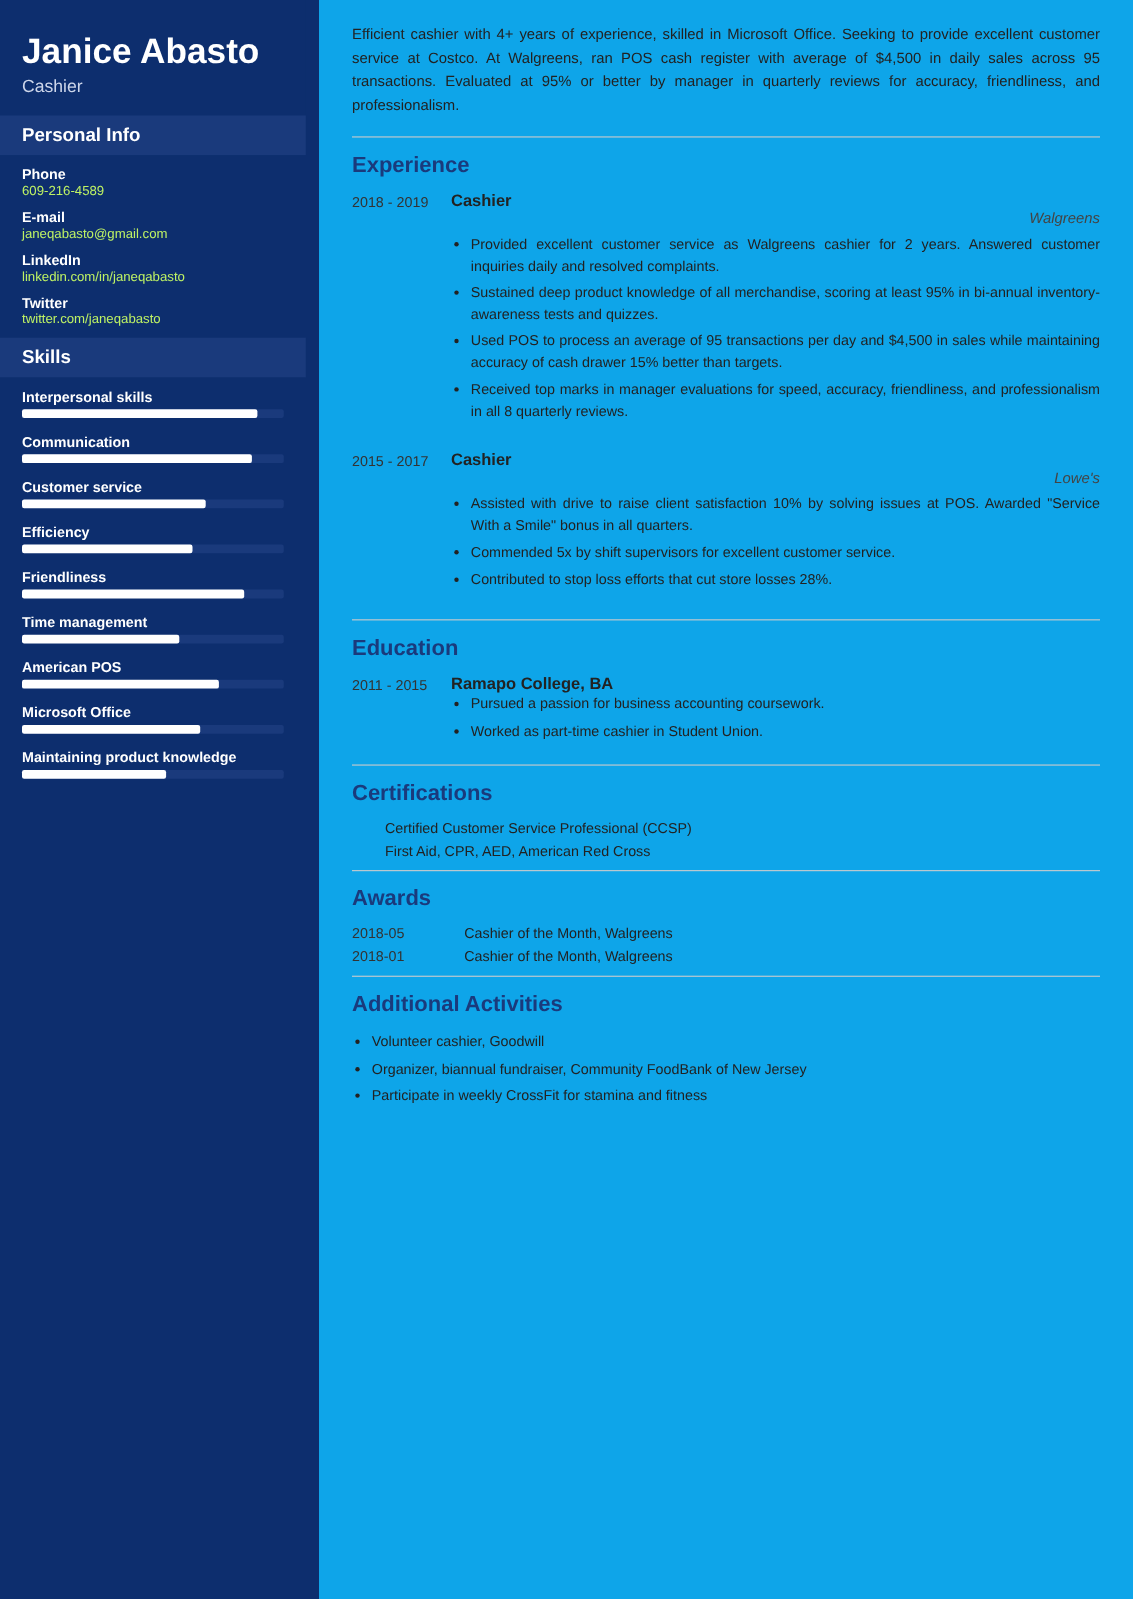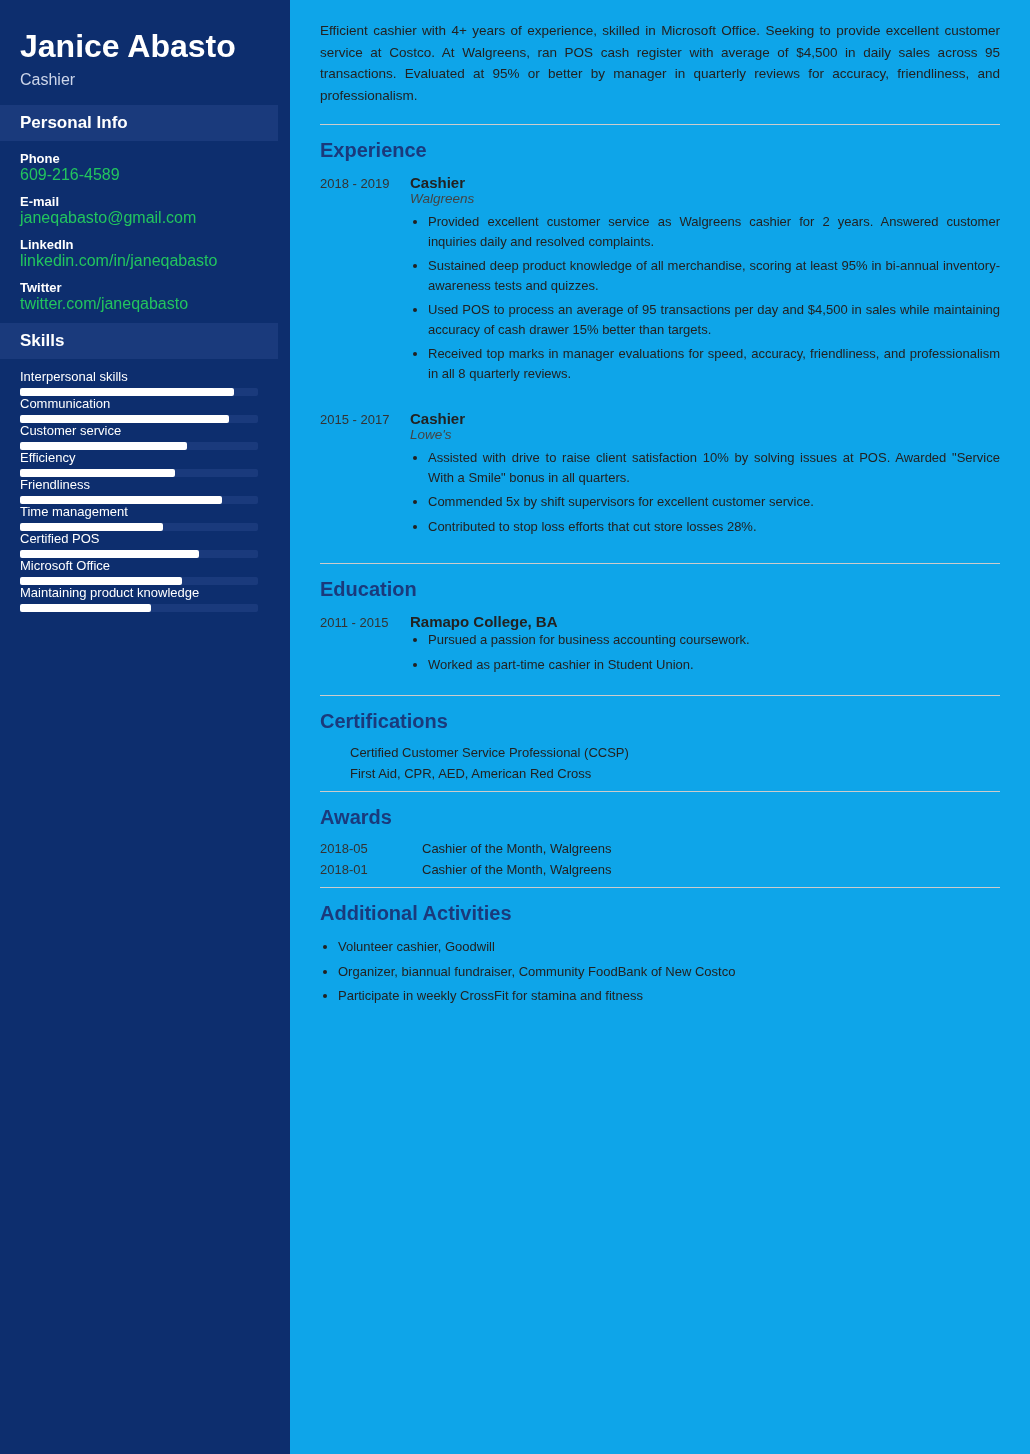--- a/index.html
+++ b/index.html
@@ -60,29 +60,31 @@
       margin-bottom: 10px;
     }
 
     .contact-label {
       font-weight: 700;
       font-size: 13px;
       color: #fff;
     }
 
     .contact-value {
-      font-size: 16px;
-      color: #22c55e;
+      font-size: 12px;
+      color: #bef264;
     }
 
     .skills-section {
       padding: 0 20px;
     }
 
     .skill-item {
+      margin-bottom: 14px;
+      font-weight: bold;
     }
 
     .skill-name {
       font-size: 13px;
       color: #fff;
       margin-bottom: 4px;
     }
 
     .skill-bar-bg {
       width: 100%;
@@ -147,20 +149,21 @@
       font-size: 15px;
       font-weight: 700;
       color: #222;
     }
 
     .entry-company {
       font-size: 13.5px;
       font-style: italic;
       color: #444;
       margin-bottom: 6px;
+      text-align: right;
     }
 
     .entry-bullets {
       list-style: disc;
       padding-left: 18px;
     }
 
     .entry-bullets li {
       font-size: 13px;
       color: #222;
@@ -277,21 +280,21 @@
                        <div class="skill-bar-fill" style="width:85%"></div>
                      </div>
         </div>
         <div class="skill-item">
           <div class="skill-name">Time management</div>
                      <div class="skill-bar-bg">
                        <div class="skill-bar-fill" style="width:60%"></div>
                      </div>
         </div>
         <div class="skill-item">
-          <div class="skill-name">Certified POS</div>
+          <div class="skill-name">American POS</div>
                      <div class="skill-bar-bg">
                        <div class="skill-bar-fill" style="width:75%"></div>
                      </div>
         </div>
         <div class="skill-item">
           <div class="skill-name">Microsoft Office</div>
                      <div class="skill-bar-bg">
                        <div class="skill-bar-fill" style="width:68%"></div>
                      </div>
         </div>
@@ -375,18 +378,18 @@
         <div class="award-date">2018-01</div>
                      <div class="award-text">Cashier of the Month, Walgreens</div>
       </div>
     </div>
 
   <hr class="section-divider">
   <div class="section-title">Additional Activities</div>
   <div id="activities-container">
       <ul class="activities-bullets">
         <li>Volunteer cashier, Goodwill</li>
-        <li>Organizer, biannual fundraiser, Community FoodBank of New Costco</li>
+        <li>Organizer, biannual fundraiser, Community FoodBank of New Jersey</li>
         <li>Participate in weekly CrossFit for stamina and fitness</li>
       </ul>
     </div>
 
 </div>
 
 </body></html>

